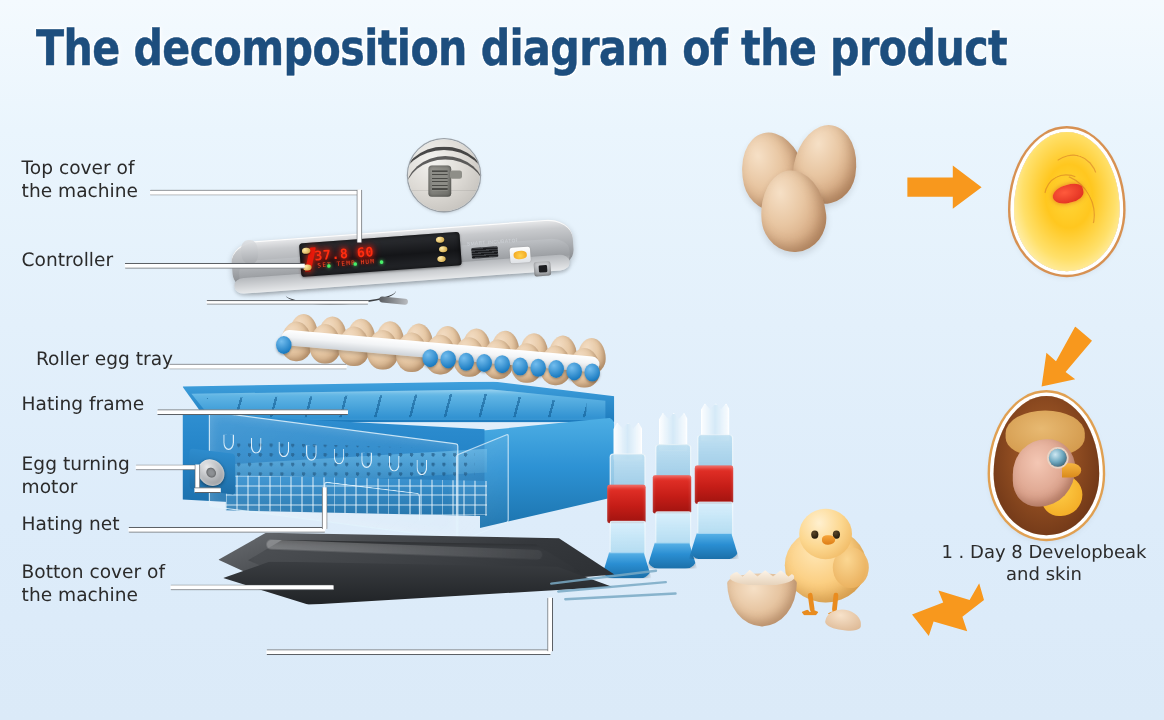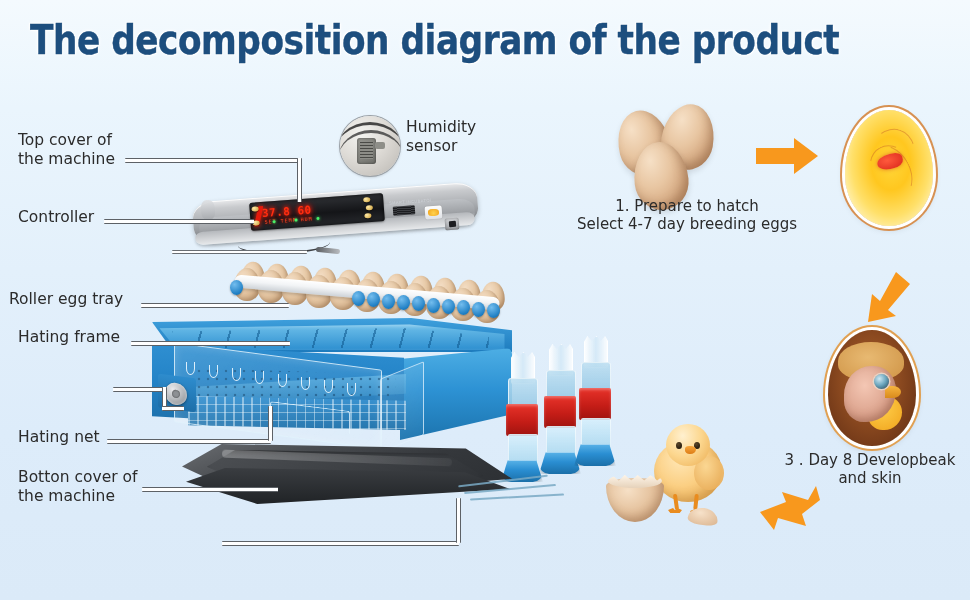--- a/index.html
+++ b/index.html
@@ -319,22 +319,20 @@
   <div class="abs" id="page-title">The decomposition diagram of the product</div>
 
   <div class="abs" id="humidity-photo" style="left:340px;top:116px;">
     <div class="hp-cable"></div>
     <div class="hp-cable2"></div>
     <div class="hp-body"></div>
     <div class="hp-grill"></div>
     <div class="hp-tip"></div>
     <div class="hp-wire"></div>
   </div>
-  <div class="abs callout" style="left:406px;top:118px;">Humidity
-sensor</div>
 
   <div class="abs" id="top-cover">
     <div class="tc-shell"></div>
     <div class="tc-shell2"></div>
     <div class="tc-lip"></div>
     <div class="tc-sidevent"></div>
 
     <div class="tc-panel">
       <div class="led-slash"></div>
       <div class="led-digits">37.8 60</div>
@@ -465,64 +463,64 @@
   <div class="abs callout" style="left:18px;top:131px;">Top cover of
 the machine</div>
   <div class="abs lead" style="left:125px;top:158px;width:175px;"></div>
   <div class="abs leadv" style="left:297px;top:158px;height:44px;"></div>
 
   <div class="abs callout" style="left:18px;top:208px;">Controller</div>
   <div class="abs lead" style="left:104px;top:219px;width:150px;"></div>
 
   <div class="abs lead thin" style="left:172px;top:250px;width:135px;"></div>
 
-  <div class="abs callout" style="left:9px;top:290px;">Roller egg tray</div>
+  <div class="abs callout" style="left:30px;top:290px;">Roller egg tray</div>
   <div class="abs lead" style="left:141px;top:303px;width:148px;"></div>
 
   <div class="abs callout" style="left:18px;top:328px;">Hating frame</div>
   <div class="abs lead" style="left:131px;top:341px;width:159px;"></div>
 
+  <div class="abs callout" style="left:18px;top:378px;">Egg turning
+motor</div>
   <div class="abs lead" style="left:113px;top:387px;width:52px;"></div>
   <div class="abs leadv" style="left:162px;top:387px;height:22px;"></div>
   <div class="abs lead" style="left:162px;top:406px;width:22px;"></div>
 
   <div class="abs callout" style="left:18px;top:428px;">Hating net</div>
   <div class="abs lead" style="left:107px;top:439px;width:164px;"></div>
   <div class="abs leadv" style="left:268px;top:406px;height:35px;"></div>
 
   <div class="abs callout" style="left:18px;top:468px;">Botton cover of
 the machine</div>
   <div class="abs lead" style="left:142px;top:487px;width:136px;"></div>
 
   <div class="abs lead" style="left:222px;top:541px;width:237px;"></div>
   <div class="abs leadv" style="left:456px;top:498px;height:45px;"></div>
 
   <div class="abs egg-cluster" id="stage1-eggs" style="left:610px;top:104px;">
     <div class="egg-big" style="left:8px;top:6px;width:52px;height:66px;transform:rotate(-14deg);"></div>
     <div class="egg-big" style="left:52px;top:0px;width:52px;height:66px;transform:rotate(10deg);"></div>
     <div class="egg-big" style="left:24px;top:38px;width:54px;height:68px;transform:rotate(-6deg);"></div>
   </div>
-  <div class="abs stage-caption" style="left:572px;top:198px;width:230px;">1. Prepare to hatch
-Select 4-7 day breeding eggs</div>
 
   <div class="abs" id="stage2-egg" style="left:845px;top:110px;">
     <div class="vein" style="left:18px;top:18px;width:50px;height:70px;transform:rotate(18deg);"></div>
     <div class="vein" style="left:26px;top:34px;width:42px;height:54px;transform:rotate(-28deg);"></div>
     <div class="vein" style="left:12px;top:40px;width:58px;height:46px;transform:rotate(62deg);"></div>
     <div id="stage2-embryo"></div>
   </div>
 
   <div class="abs" id="stage3-egg" style="left:828px;top:330px;">
     <div id="stage3-albumen"></div>
     <div id="stage3-yolk"></div>
     <div id="stage3-embryo"></div>
     <div id="stage3-beak"></div>
     <div id="stage3-eye"></div>
   </div>
-  <div class="abs stage-caption" style="left:770px;top:452px;width:200px;">3 . Day 8 Developbeak
+  <div class="abs stage-caption" style="left:770px;top:452px;width:200px;">1 . Day 8 Developbeak
 and skin</div>
 
   <div class="abs" id="chick" style="left:650px;top:418px;">
     <div class="body"></div>
     <div class="wing"></div>
     <div class="head"></div>
     <div class="eye" style="left:26px;top:24px;"></div>
     <div class="eye" style="left:44px;top:24px;"></div>
     <div class="beak"></div>
     <div class="leg" style="left:24px;top:76px;transform:rotate(-8deg);"></div>

